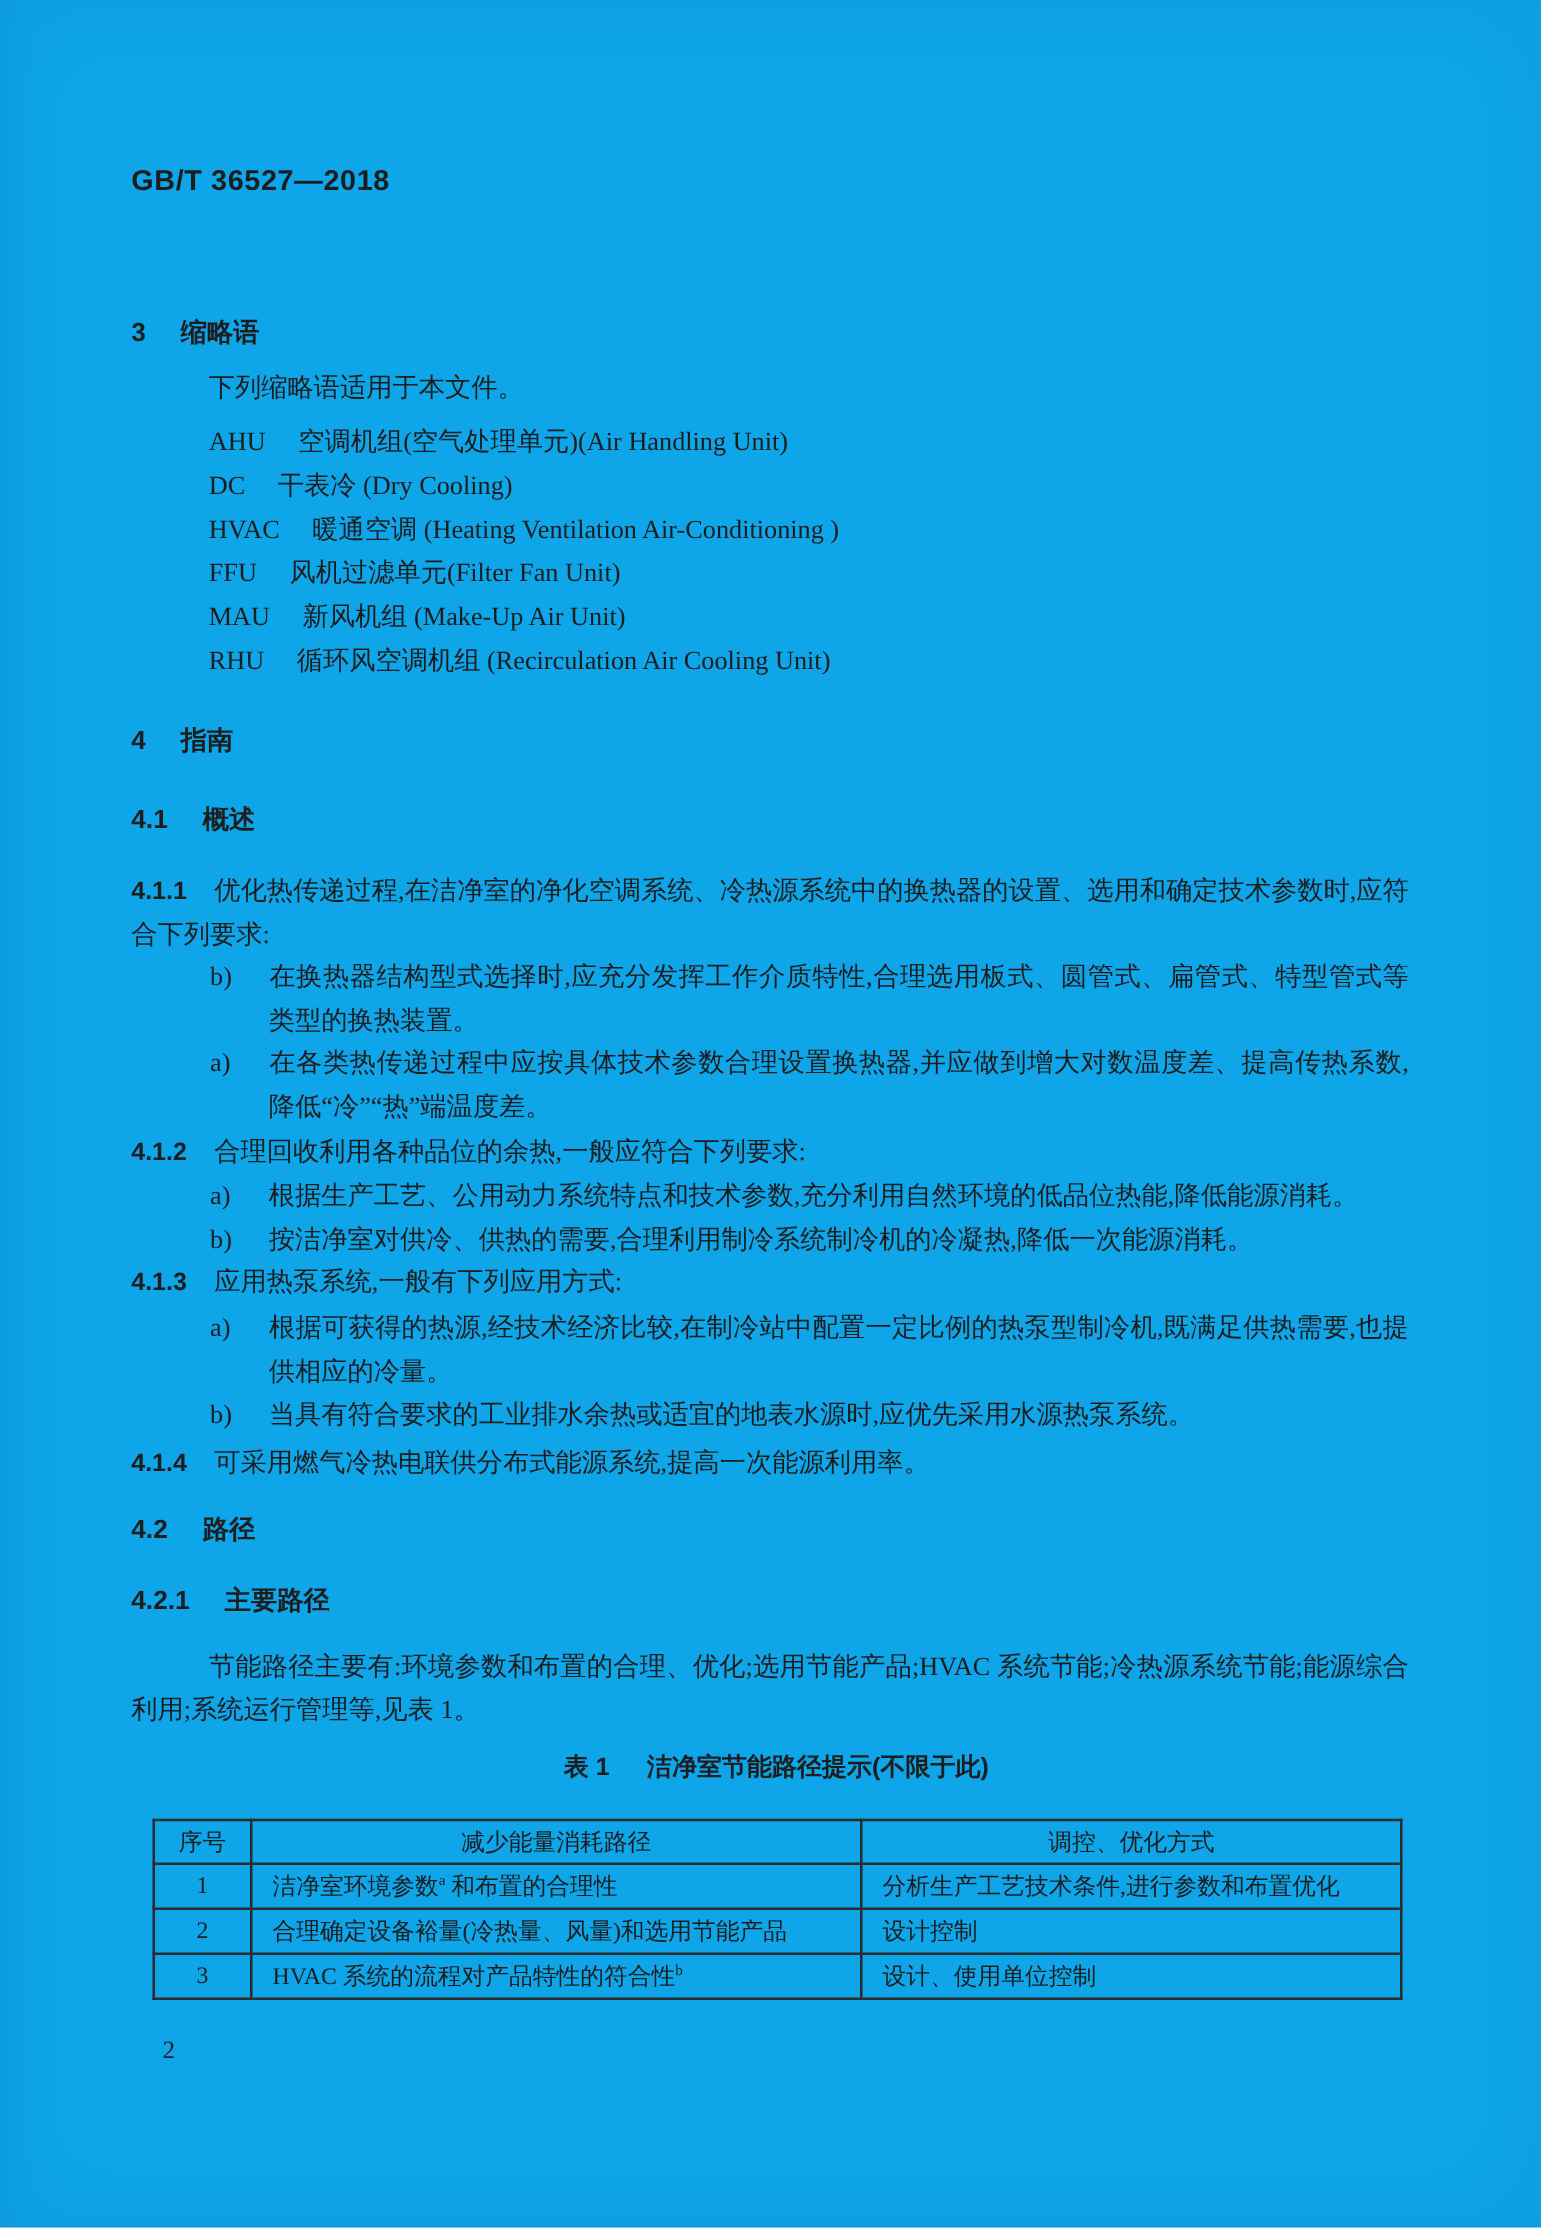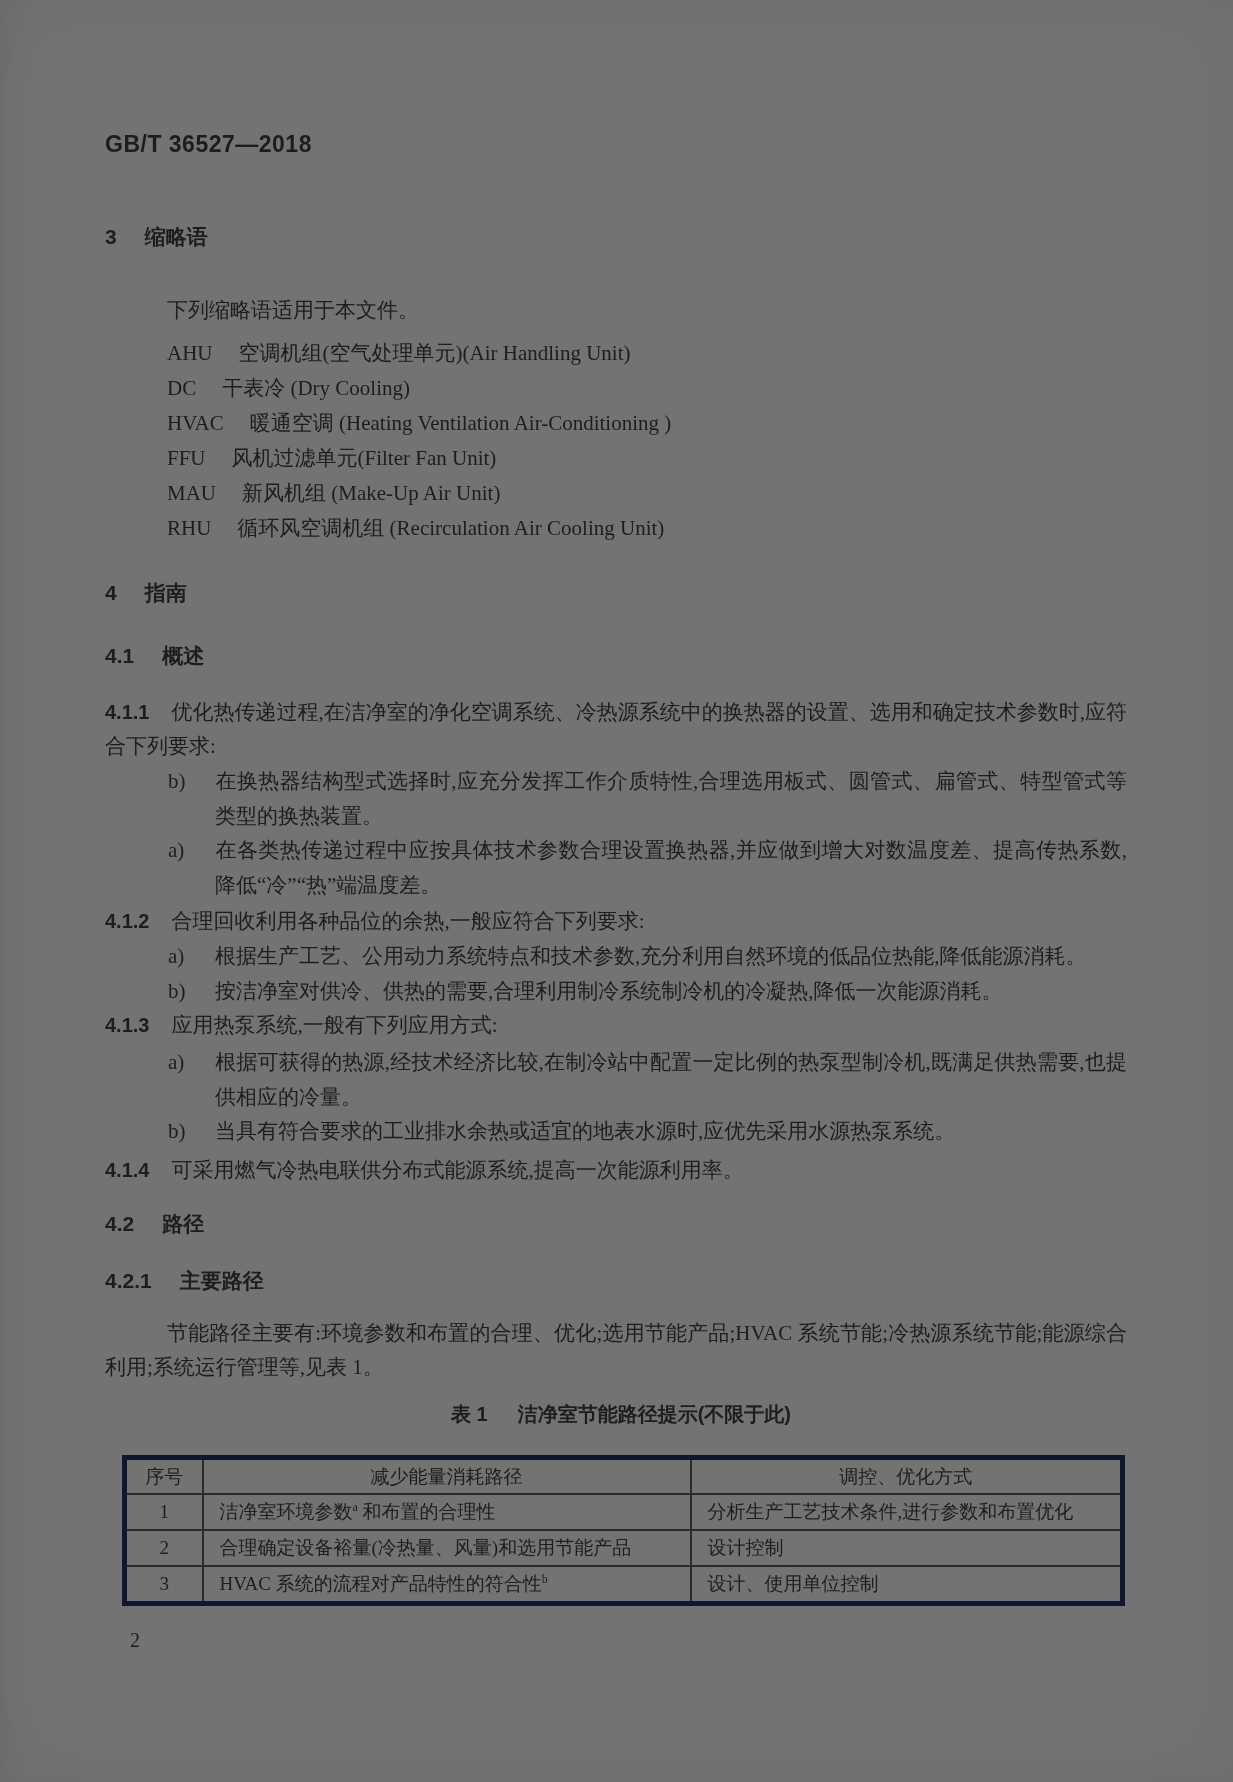--- a/index.html
+++ b/index.html
@@ -1,21 +1,21 @@
 <!DOCTYPE html>
 <html><head>
 <meta charset="utf-8">
 <title>GB/T 36527—2018 — p.2</title>
 <style>
   html,body{margin:0;padding:0;background:#e9e9e6;}
   .page{
     position:relative;
     width:1233px;height:1782px;
     margin:0 auto;
-    background:#737373;
+    background:#0ea5e9;
     box-shadow:inset 0 0 90px rgba(0,0,0,0.045), inset 18px 0 40px -28px rgba(0,0,0,0.10);
     overflow:hidden;
     color:#1d1d1d;
     font-family:"Liberation Serif","DejaVu Serif",serif;
   }
   .content{position:absolute;left:105px;right:106px;top:0;bottom:0;}
   .abs{position:absolute;left:0;right:0;}
   .doc-header{
     font-family:"Liberation Sans","DejaVu Sans",sans-serif;
     font-weight:bold;font-size:23px;letter-spacing:0.5px;
@@ -42,39 +42,39 @@
   .li-label{display:inline-block;width:47px;text-indent:0;}
   .caption{
     font-family:"Liberation Sans","DejaVu Sans",sans-serif;
     font-weight:bold;font-size:20px;text-align:center;line-height:34px;
   }
   .cap-label{margin-right:30px;text-align:center;}
   table.t1{
     border-collapse:collapse;table-layout:fixed;
     width:998px;margin-left:17px;
     font-size:19px;color:#1d1d1d;
-    border:5px solid #0f172a;
+    border:2px solid #0f172a;
   }
   table.t1 td{border:2px solid #2b2b2b;vertical-align:middle;}
   table.t1 tr.hd td{height:31px;text-align:center;}
   table.t1 tr.rw td{height:32px;}
   td.c-no{text-align:center;}
   td.c-path,td.c-method{padding:0 10px 0 16px;text-align:left;}
   .sup{font-size:12px;vertical-align:7px;letter-spacing:0;}
   .pagenum{font-size:20px;left:25px;right:auto;}
 </style>
 </head>
 <body>
 
 <div class="page">
   <div class="content">
 
     <div class="abs doc-header" style="top:131px">GB/T 36527—2018</div>
 
-    <div class="abs h1" style="top:222px">
+    <div class="abs h1" style="top:252px">
       <span class="hnum">3</span><span>缩略语</span>
     </div>
 
     <div class="abs body indent" style="top:293px">下列缩略语适用于本文件。</div>
 
     <div class="abs" style="top:336px">
       <div class="abbr-line">
         <span class="abbr-term">AHU</span><span>空调机组(空气处理单元)(Air Handling Unit)</span>
       </div>
       <div class="abbr-line">

